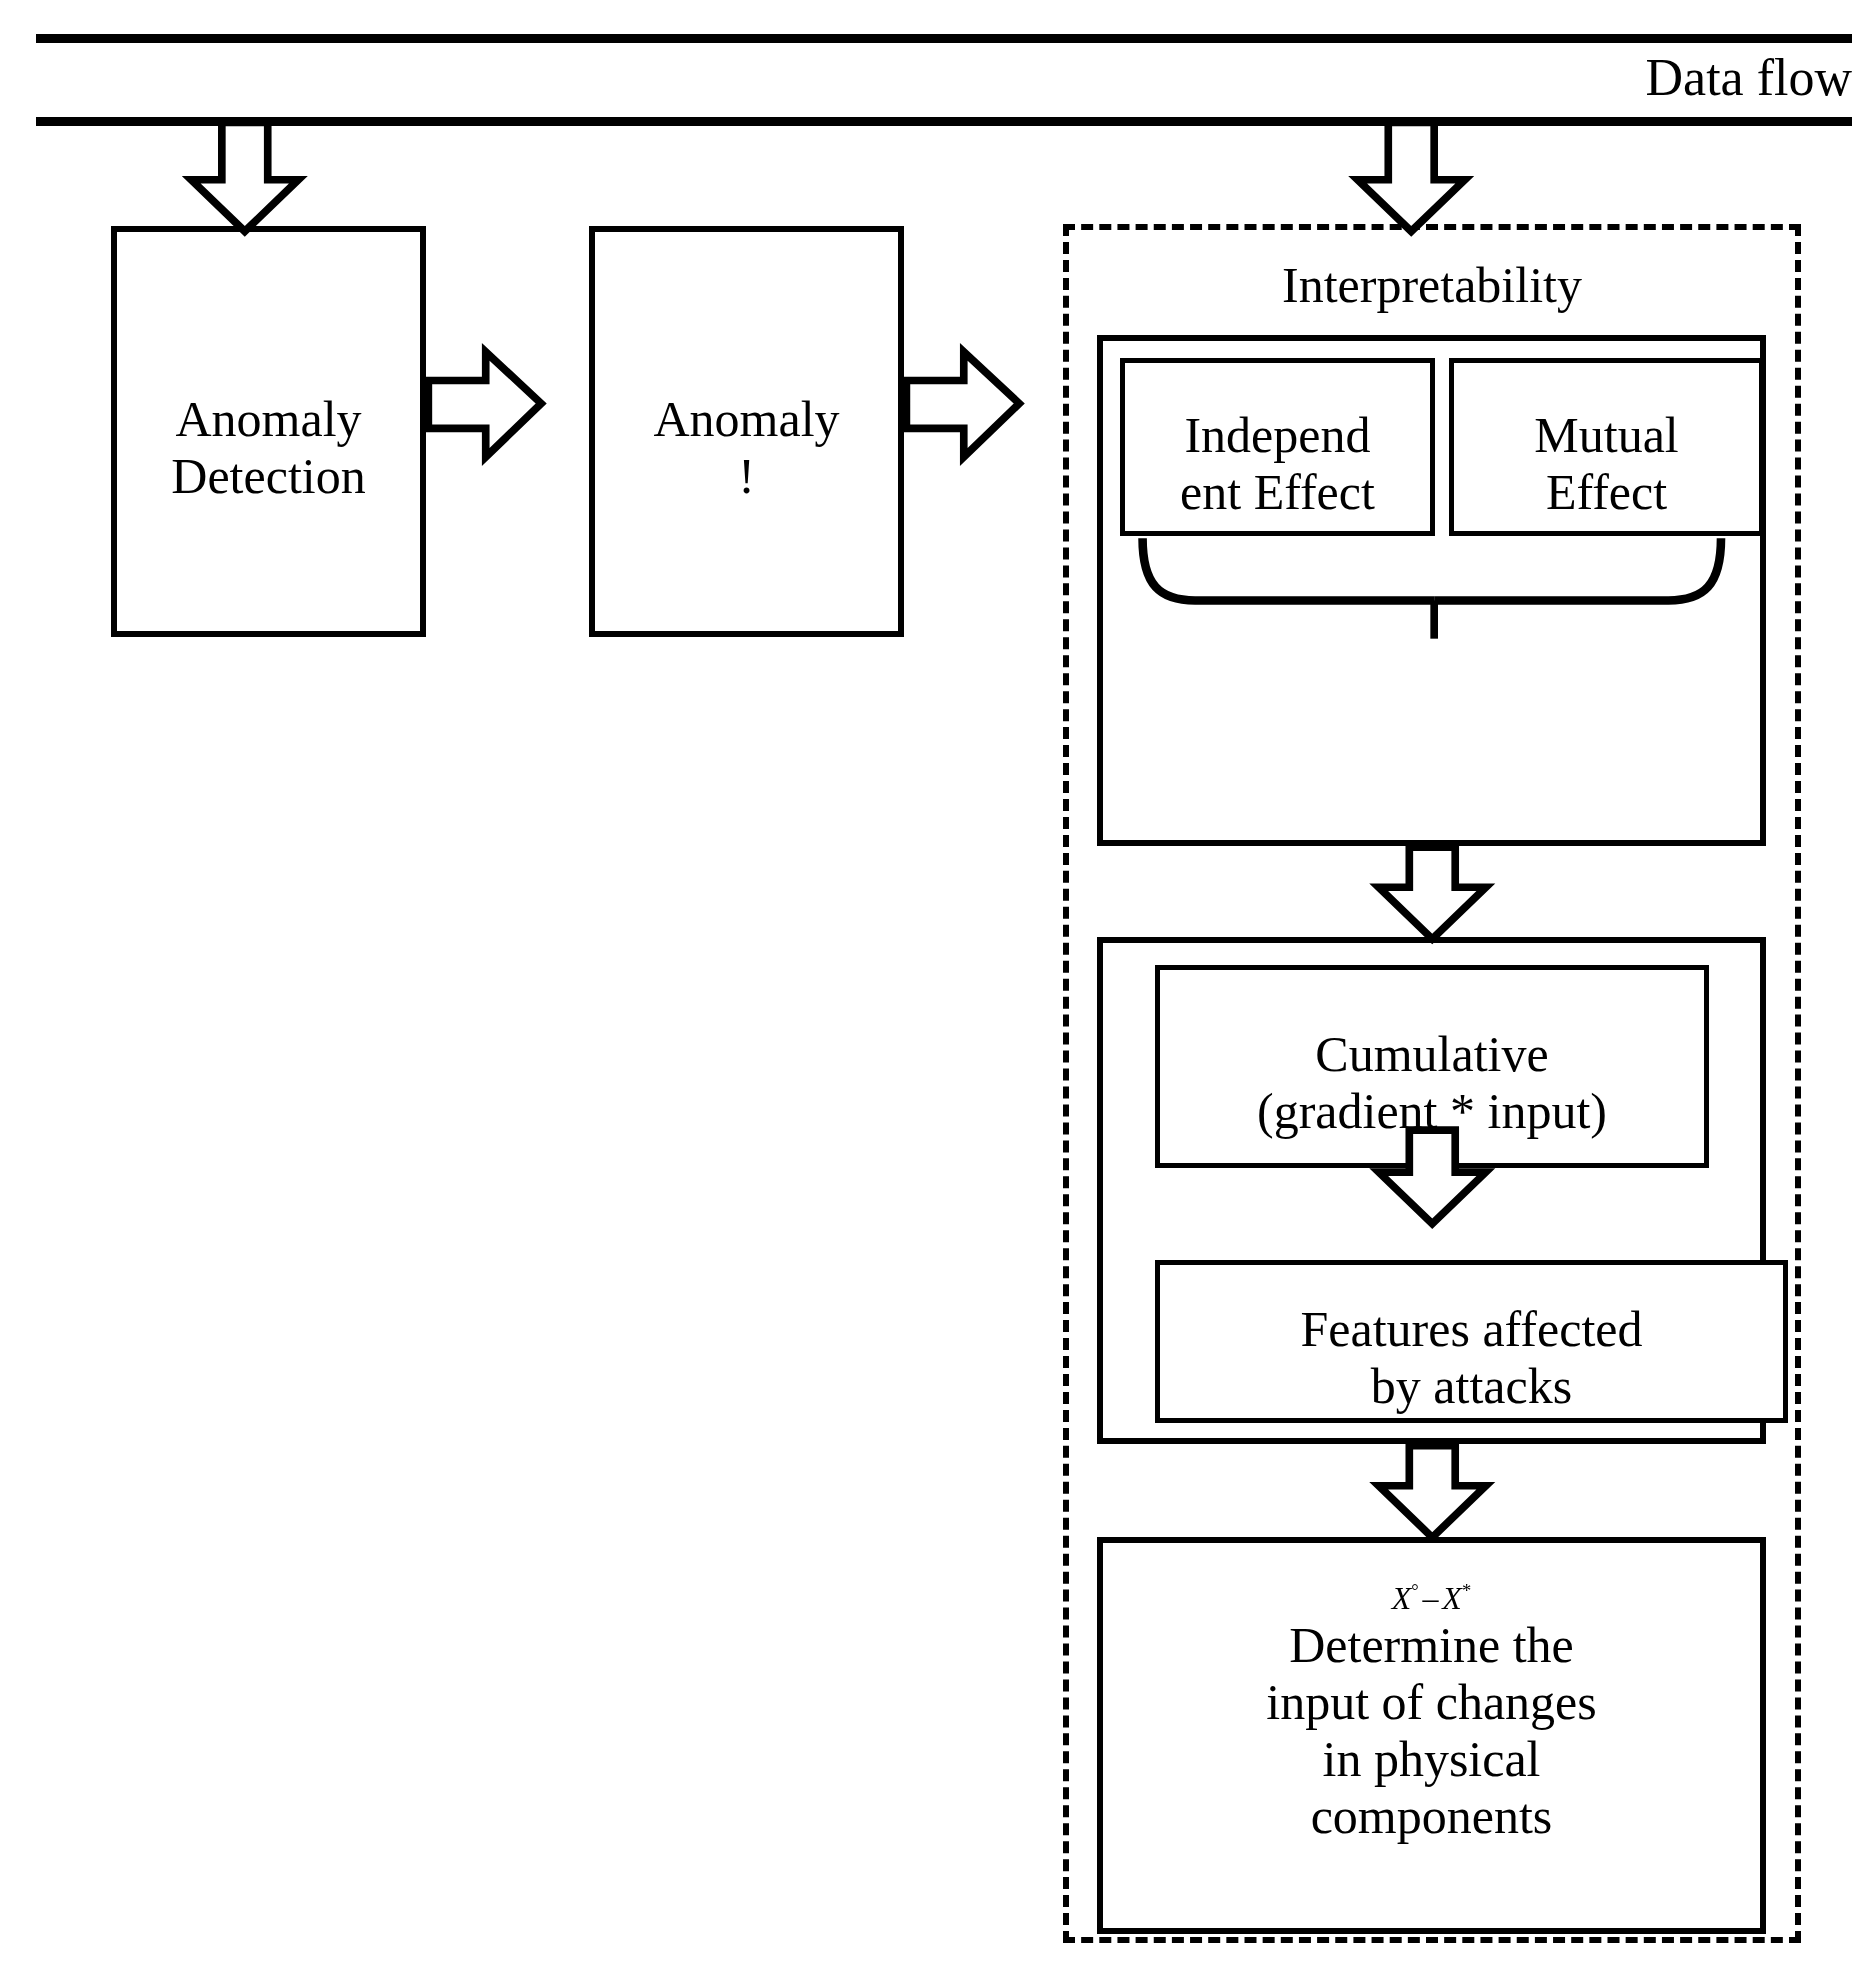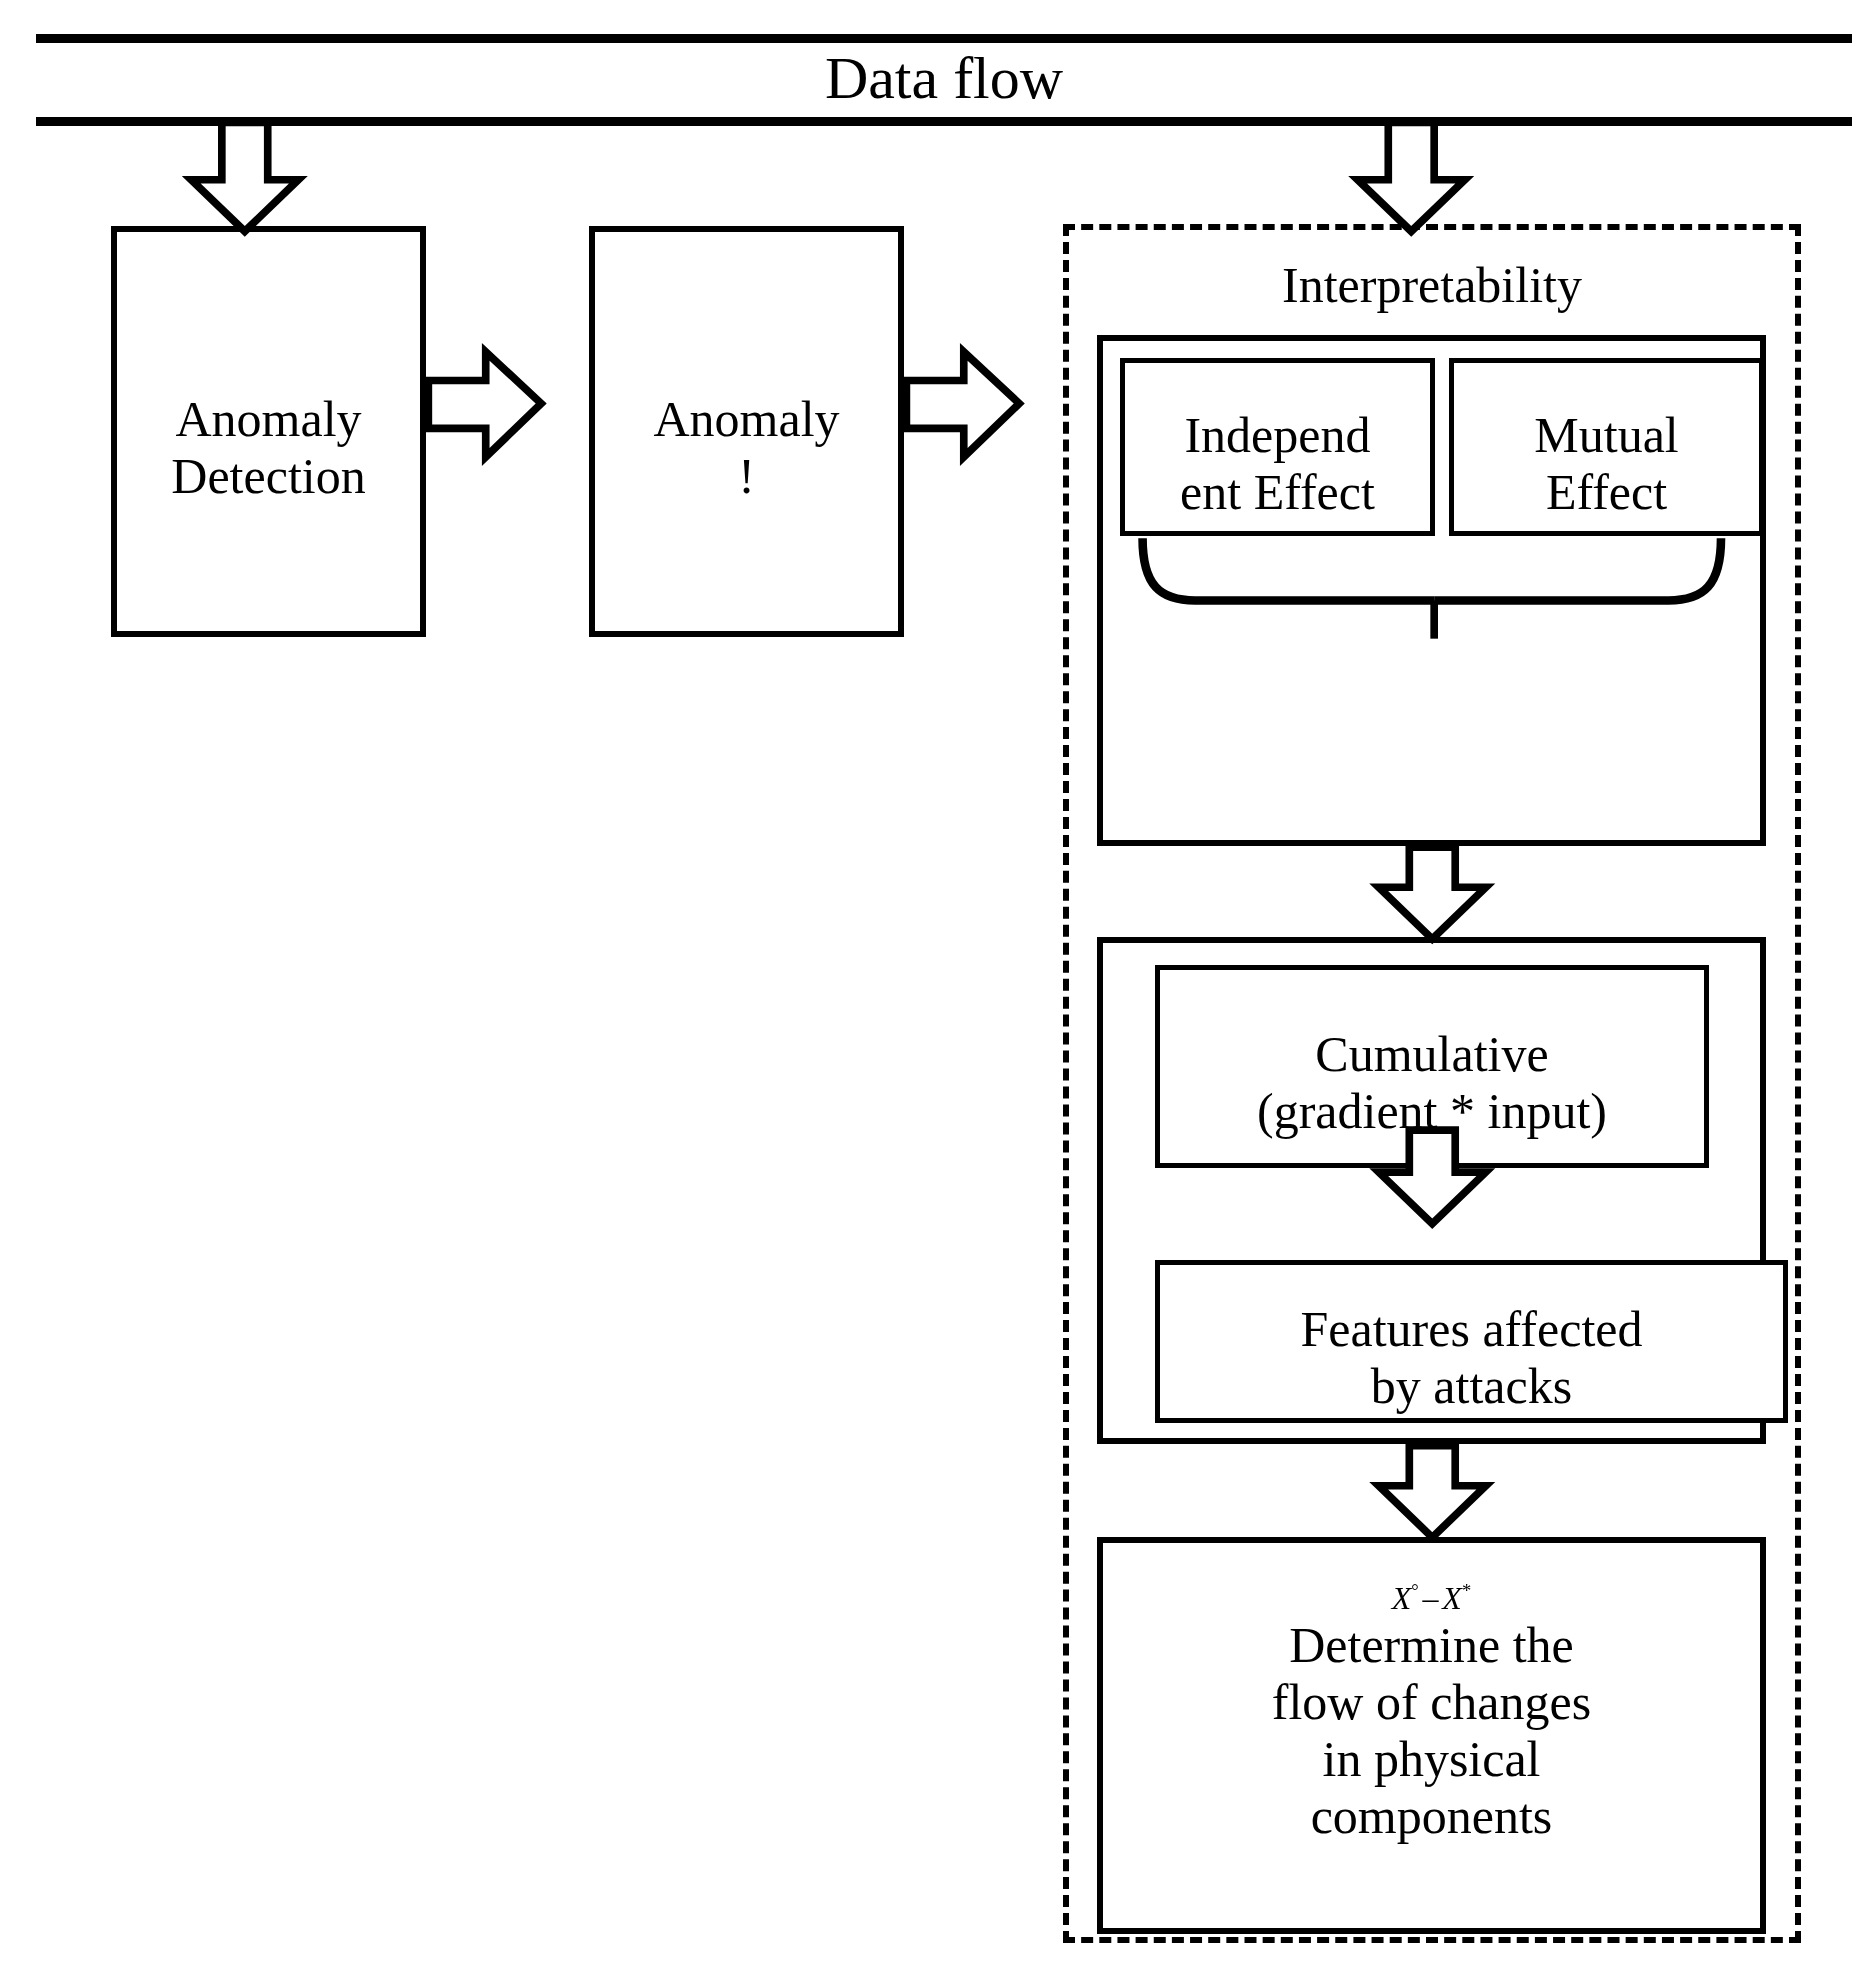--- a/index.html
+++ b/index.html
@@ -23,22 +23,22 @@
     width:1816px; height:92px;
   }
   .flowbar .rule{
     position:absolute;left:0;width:100%;height:8.6px;background:#000;
   }
   .flowbar .rule.top{top:0;}
   .flowbar .rule.bottom{top:83px;}
   .flowbar .caption{
     position:absolute;
     left:0;top:5.7px;width:100%;
-    text-align:center;
-    font-size:60px;
+    text-align:right;
+    font-size:52px;
     line-height:76px;
     white-space:nowrap;
   }
 
   
   .box{
     position:absolute;
     border:6.7px solid #000;
     background:#fff;
     box-sizing:border-box;
@@ -166,21 +166,21 @@
     <div class="stack">
       <div class="txt line2">Features affected</div>
       <div class="txt line2">by attacks</div>
     </div>
   </div>
 
   <div class="box" style="left:1097px;top:1537px;width:669px;height:397px;align-items:flex-start;">
     <div class="stack" style="width:100%;padding-top:3.8px;">
       <div class="mathline"><span>X</span><sup>°</sup><span class="op">–</span><span>X</span><sup>*</sup></div>
       <div class="txt line2">Determine the</div>
-      <div class="txt line2">flow of changes</div>
+      <div class="txt line2">input of changes</div>
       <div class="txt line2">in physical</div>
       <div class="txt line2">components</div>
     </div>
   </div>
 
   <svg id="vec" viewBox="0 0 1960 2073">
 
     <path class="stroke" d="M 232 128 L 280 128 L 280 188 L 312 188 L 256 242 L 200 188 L 232 188 Z"></path>
 
     <path class="stroke" d="M 1452 128 L 1500 128 L 1500 188 L 1532 188 L 1476 242 L 1420 188 L 1452 188 Z"></path>

